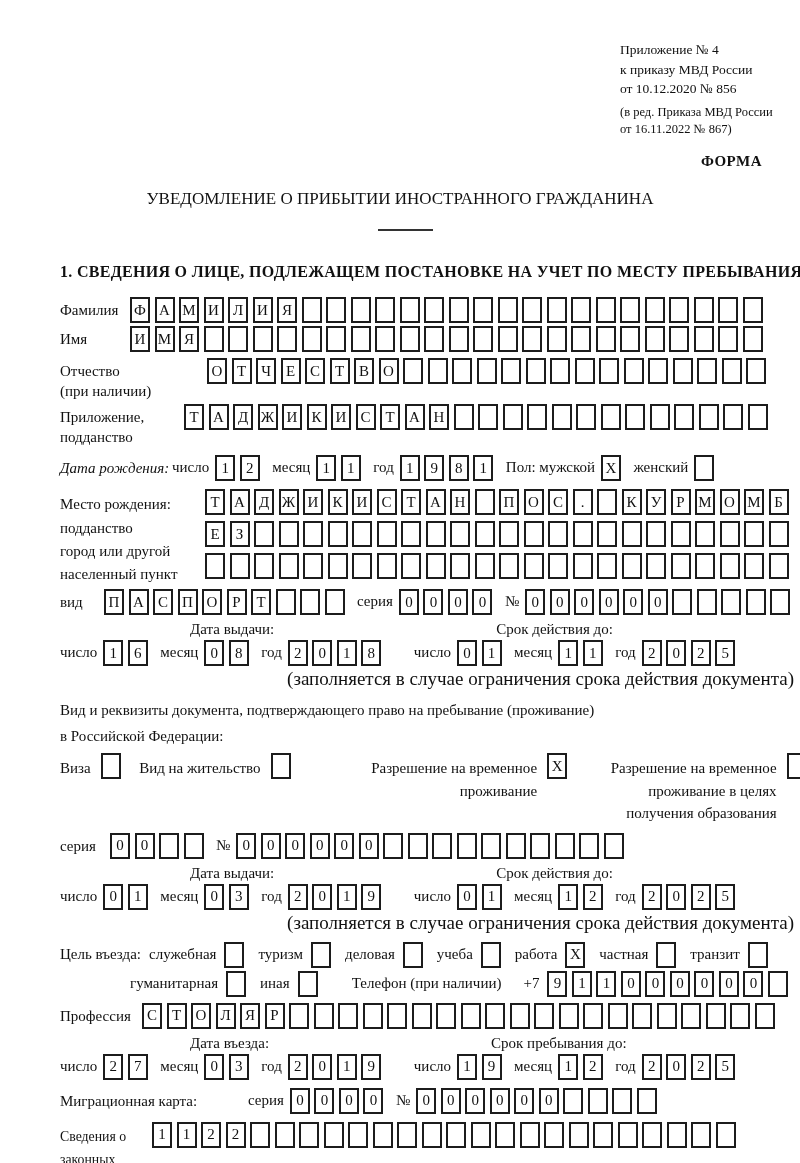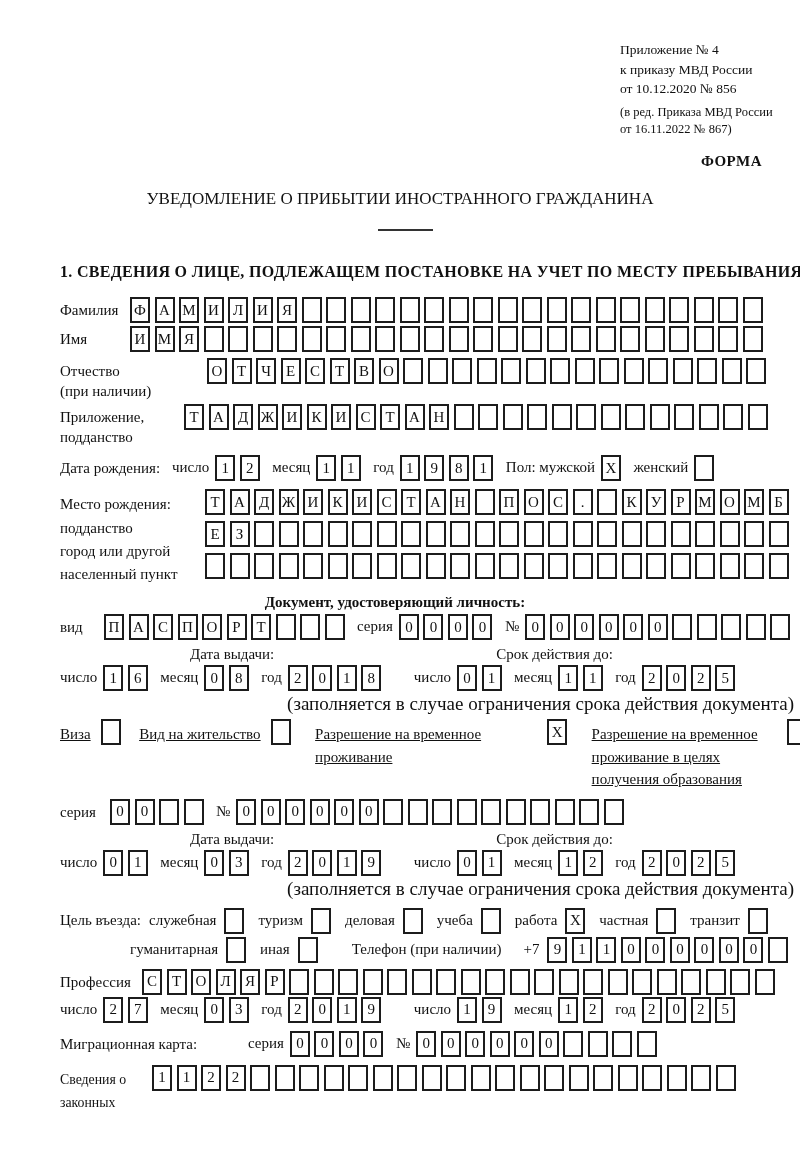--- a/index.html
+++ b/index.html
@@ -27,21 +27,21 @@
   .center-bold{text-align:center;font-weight:bold;margin:8px 70px 0 0;}
   .dheads{display:flex;margin-top:6px;}
   .dh1{margin-left:130px;} .dh2{margin-left:222px;}
   .drow{display:flex;align-items:flex-start;margin-top:2px;}
   .dgap{width:20px;flex:none;}
   .note{font-size:19px;text-align:right;margin:2px 6px 0 0;}
   .intro{margin-top:8px;line-height:1.7;}
   
   .options{margin-top:4px;}
   .opt{display:flex;align-items:flex-start;flex:none;}
-  .opt .optlabel{white-space:pre-line;text-align:left;line-height:1.5;padding-top:4px;text-decoration:underline;}
+  .opt .optlabel{white-space:pre-line;text-align:right;line-height:1.5;padding-top:4px;}
   .opt .cb{margin-left:10px;}
   .gap14{margin-left:14px;} .gap20{margin-left:20px;}
   
   .purpose-row{display:flex;align-items:flex-start;margin-top:8px;}
   .purpose-row .plabel{padding-top:4px;margin-right:8px;}
   .purpose-row .pbox{margin-right:14px;}
   .indent70{margin-left:70px;}
   
   .rep-labels{width:92px;font-size:13.8px;line-height:1.65;}
   .rep-rows .cells{display:flex;margin-bottom:6px;}
@@ -195,21 +195,21 @@
         <span class="cell"></span>
         <span class="cell"></span>
         <span class="cell"></span>
         <span class="cell"></span>
         <span class="cell"></span>
         <span class="cell"></span>
       </span>
   </div>
 
   <div class="frow mt8">
-    <span class="flabel" style="width:112px;">Дата рождения:</span>
+    <span class="flabel" style="width:112px;font-style:italic;">Дата рождения:</span>
     <span class="dlbl0">число</span>
     <span class="cells">
         <span class="cell">1</span>
         <span class="cell">2</span>
       </span>
     <span class="dlbl">месяц</span>
     <span class="cells">
         <span class="cell">1</span>
         <span class="cell">1</span>
       </span>
@@ -308,21 +308,20 @@
           <span class="cell"></span>
           <span class="cell"></span>
           <span class="cell"></span>
           <span class="cell"></span>
           <span class="cell"></span>
           <span class="cell"></span>
         </div>
     </div>
   </div>
 
-  <div class="center-bold">Документ, удостоверяющий личность:</div>
 
   <div class="frow mt3">
     <span class="flabel w44">вид</span>
     <span class="cells">
         <span class="cell">П</span>
         <span class="cell">А</span>
         <span class="cell">С</span>
         <span class="cell">П</span>
         <span class="cell">О</span>
         <span class="cell">Р</span>
@@ -390,20 +389,24 @@
     <span class="dlbl">год</span>
     <span class="cells">
         <span class="cell">2</span>
         <span class="cell">0</span>
         <span class="cell">2</span>
         <span class="cell">5</span>
       </span>
   </div>
   <div class="note">(заполняется в случае ограничения срока действия документа)</div>
 
+  <div class="intro">
+    <div>Вид и реквизиты документа, подтверждающего право на пребывание (проживание)</div>
+    <div>в Российской Федерации:</div>
+  </div>
 
   <div class="frow options">
     <span class="opt">
       <span class="optlabel">Виза</span>
       <span class="cell cb"></span>
     </span>
     <span class="opt gap14">
       <span class="optlabel">Вид на жительство</span>
       <span class="cell cb"></span>
     </span>
@@ -556,20 +559,24 @@
         <span class="cell"></span>
         <span class="cell"></span>
         <span class="cell"></span>
         <span class="cell"></span>
         <span class="cell"></span>
         <span class="cell"></span>
         <span class="cell"></span>
       </span>
   </div>
 
+  <div class="dheads">
+    <span class="dh1">Дата въезда:</span>
+    <span class="dh2">Срок пребывания до:</span>
+  </div>
   <div class="drow">
     <span class="dlbl0">число</span>
     <span class="cells">
         <span class="cell">2</span>
         <span class="cell">7</span>
       </span>
     <span class="dlbl">месяц</span>
     <span class="cells">
         <span class="cell">0</span>
         <span class="cell">3</span>

